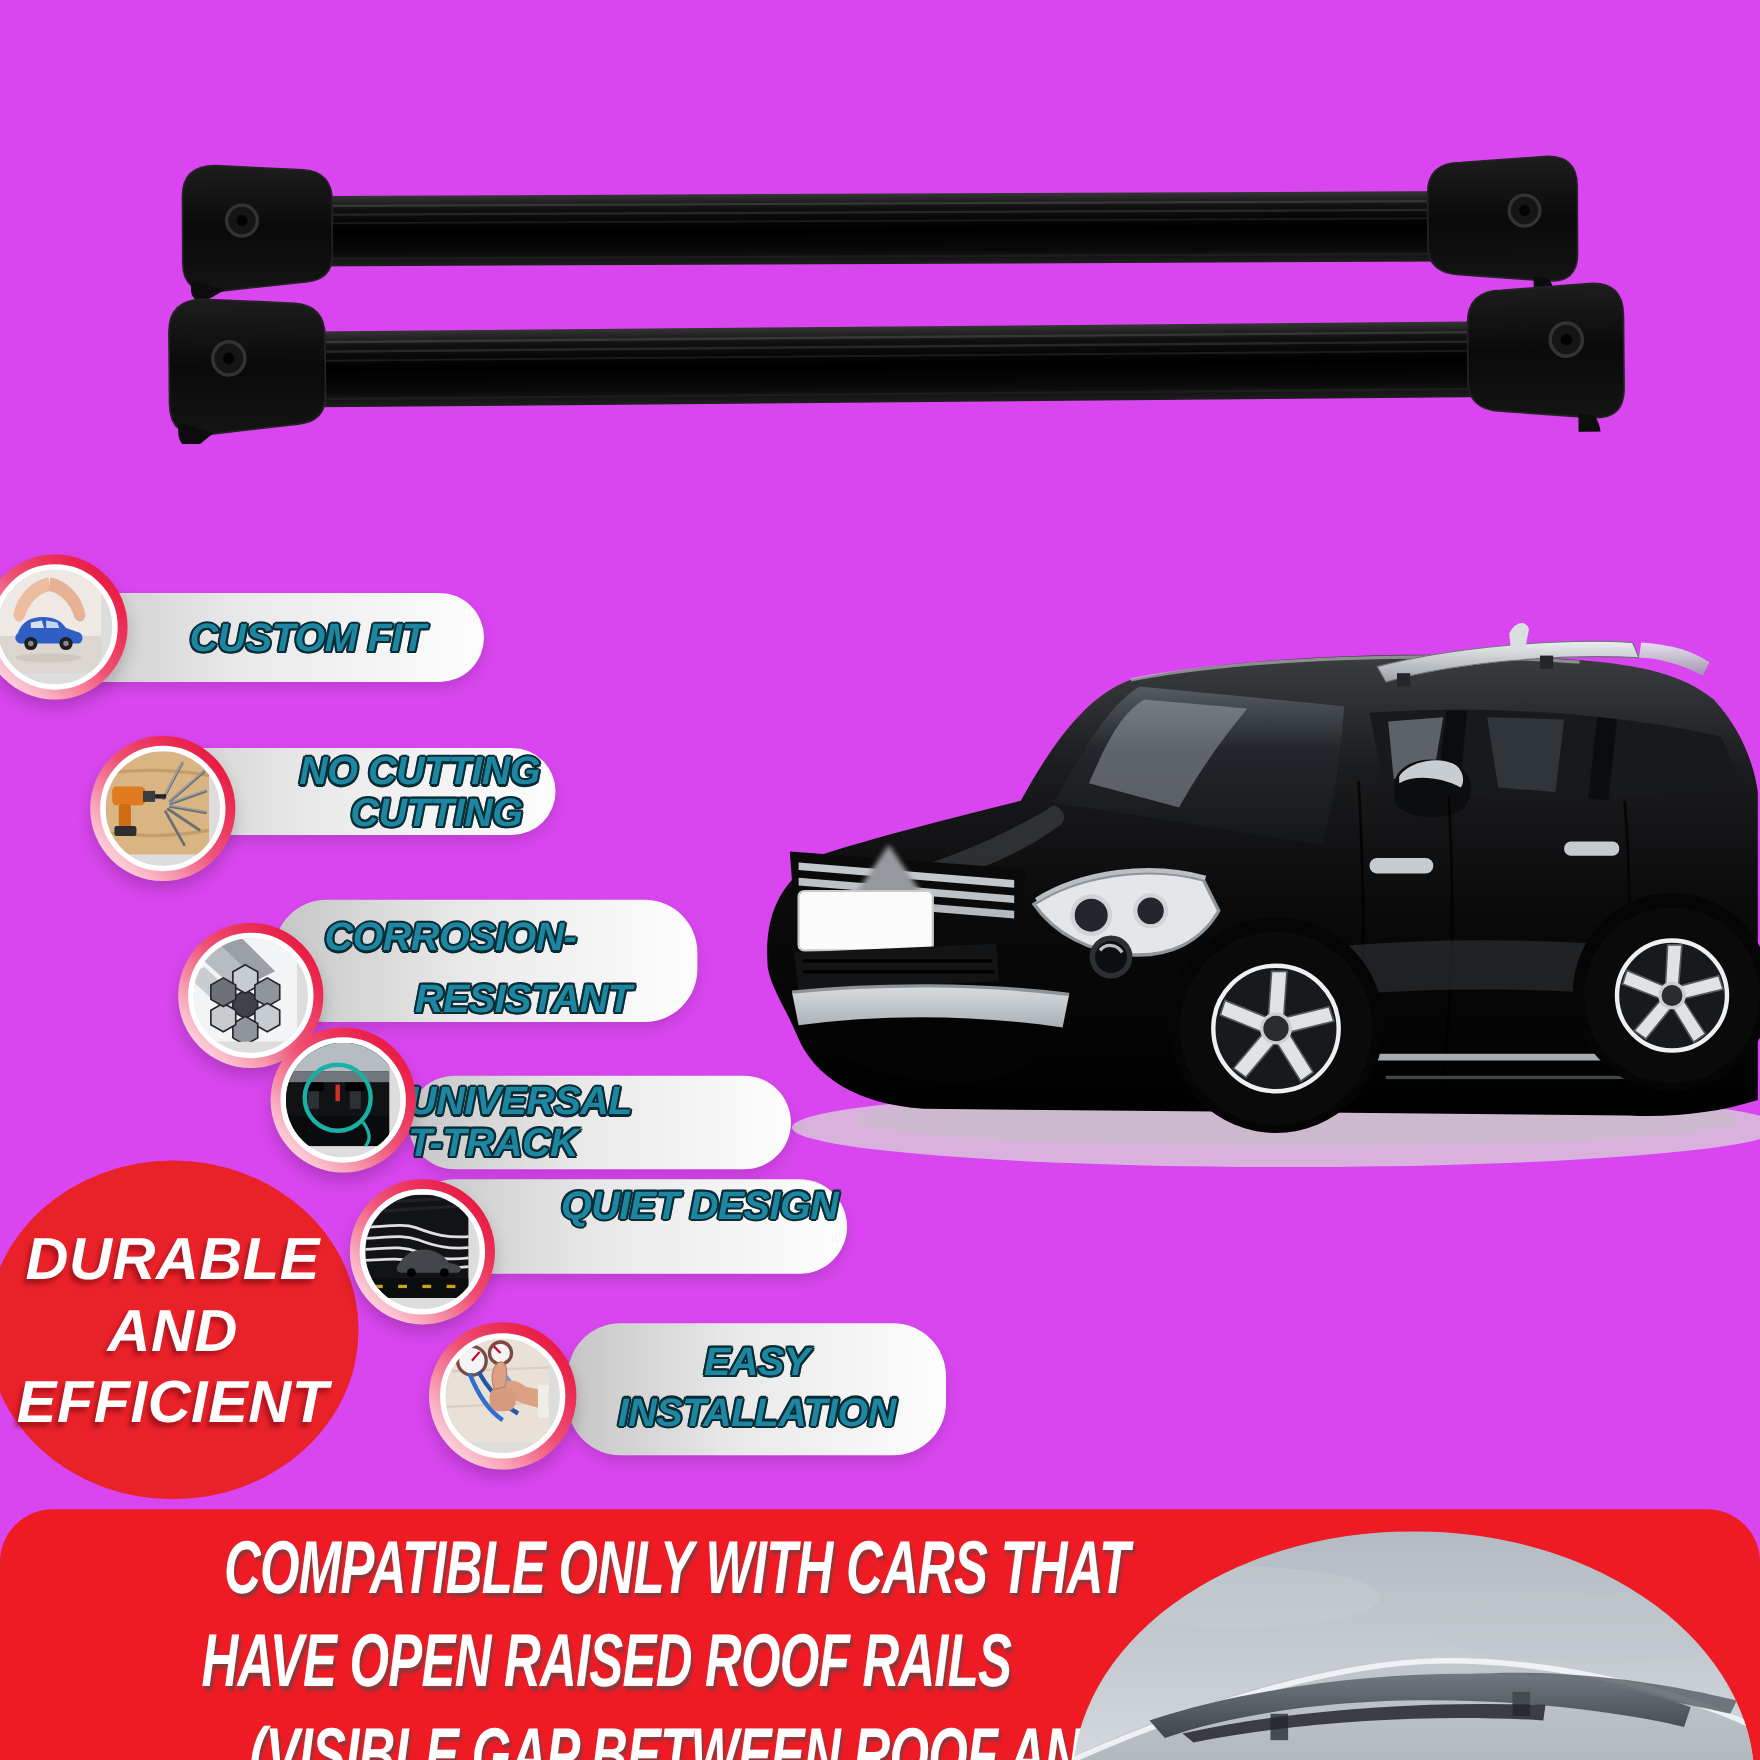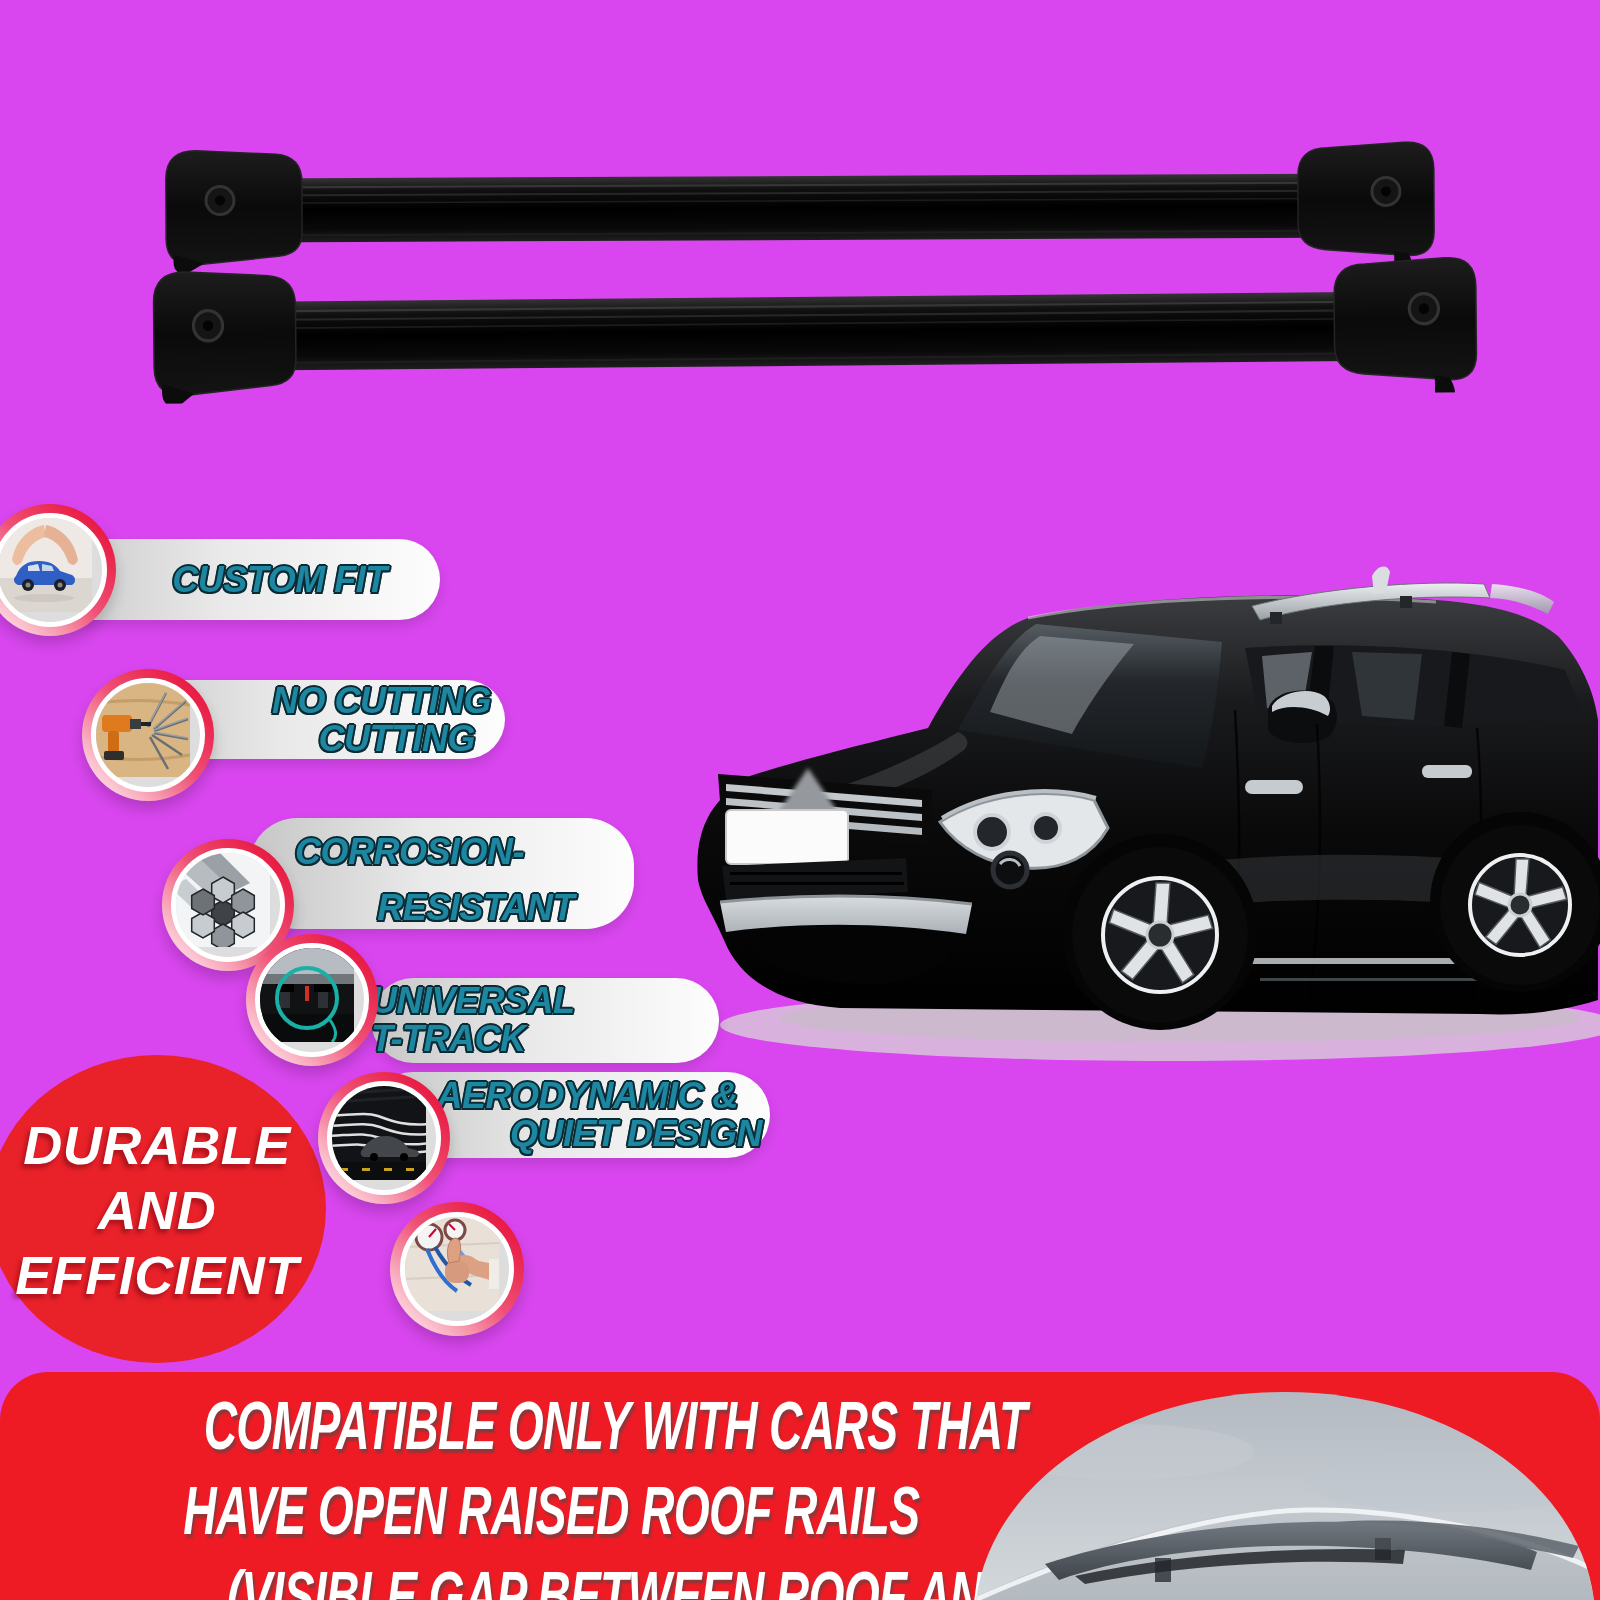--- a/index.html
+++ b/index.html
@@ -326,21 +326,20 @@
           <rect x="58" y="44" width="10" height="16" fill="#2d3135"></rect>
       <rect y="66" width="94" height="28" fill="#0a0b0c"></rect>
       <rect x="45" y="38" width="4" height="15" fill="#d23027"></rect>
       <circle cx="47" cy="50" r="30" stroke="#19b0a6" stroke-width="4" fill="none"></circle>
       <path d="M70,72 Q80,86 72,94" stroke="#19b0a6" stroke-width="3" fill="none"></path>
     </svg>
       </div>
   </div>
 
   <div class="pill" style="left:370px;top:1072px;width:400px;height:86px;padding-top:5px;box-sizing:border-box;text-align:right;">
-    <span class="ln" style="line-height:38px;padding-right:32px;">AERODYNAMIC &amp;</span>
     <span class="ln" style="line-height:38px;padding-right:8px;">QUIET DESIGN</span>
   </div>
   <div class="ring" style="left:318px;top:1072px;width:132px;height:132px;">
     <div class="photo">
         <svg width="94" height="94" viewBox="0 0 94 94">
       <rect width="94" height="94" fill="#121316"></rect>
       <path d="M0,8 L94,2 M0,16 L94,10" stroke="#1f2126" stroke-width="3"></path>
       <g stroke="#f2f2f2" stroke-width="2.5" fill="none" opacity=".92">
         <path d="M-4,30 C20,29 34,26 46,30 C62,36 74,40 98,38"></path>
         <path d="M-4,40 C20,39 34,36 48,41 C64,47 76,50 98,48"></path>
@@ -354,20 +353,24 @@
       <g fill="#caa21f">
             <rect x="8" y="82" width="8" height="3"></rect>
             <rect x="30" y="82" width="8" height="3"></rect>
       <rect x="52" y="82" width="8" height="3"></rect>
             <rect x="74" y="82" width="8" height="3"></rect>
           </g>
     </svg>
       </div>
   </div>
 
+  <div class="pill" style="left:516px;top:1203px;width:344px;height:120px;padding-top:12px;box-sizing:border-box;text-align:center;">
+    <span class="ln" style="line-height:46px;">EASY</span>
+    <span class="ln" style="line-height:46px;">INSTALLATION</span>
+  </div>
   <div class="ring" style="left:390px;top:1202px;width:134px;height:134px;">
     <div class="photo">
         <svg width="94" height="94" viewBox="0 0 94 94">
       <rect width="94" height="94" fill="#e9e1d7"></rect>
       <path d="M0,30 L94,26 M0,62 L94,58" stroke="#d8cec2" stroke-width="2"></path>
       <circle cx="24" cy="20" r="13" fill="#f4f4f4" stroke="#7c4a45" stroke-width="3"></circle>
       <line x1="24" y1="20" x2="31" y2="12" stroke="#c03" stroke-width="2"></line>
       <circle cx="50" cy="13" r="10" fill="#f4f4f4" stroke="#7c4a45" stroke-width="3"></circle>
       <line x1="50" y1="13" x2="44" y2="7" stroke="#c03" stroke-width="2"></line>
       <path d="M22,32 C30,52 40,66 52,74" stroke="#2f6fd0" stroke-width="4" fill="none"></path>

